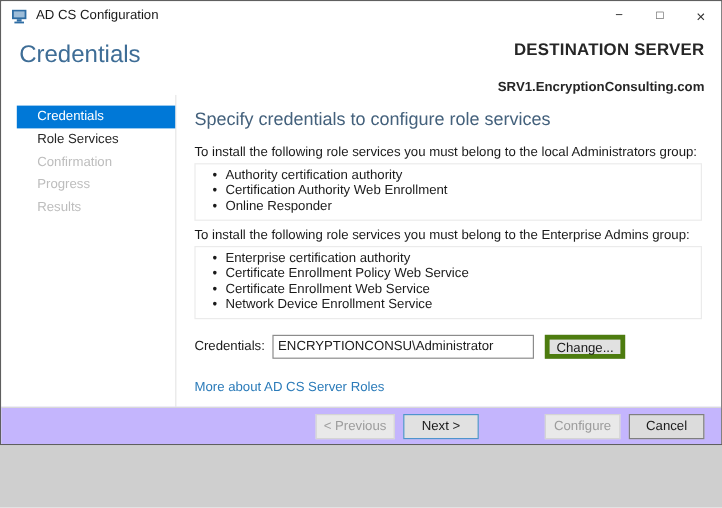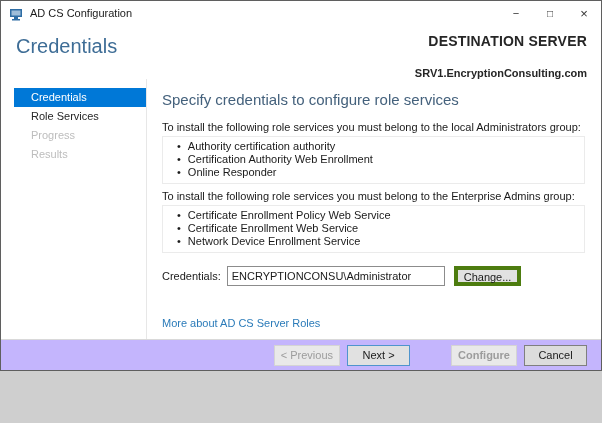--- a/index.html
+++ b/index.html
@@ -41,21 +41,21 @@
   .change-btn{margin-left:9px;min-width:64px;height:20px;font-size:11px;font-family:inherit;
               background:#e1e1e1;border:4px solid #4d7c0f;color:#1a1a1a;cursor:pointer;}
   .more-link{position:absolute;left:15px;bottom:10px;font-size:11px;color:#2b7bb9;cursor:pointer;}
   
   .footer{flex:0 0 30px;background:#c4b5fd;border-top:1px solid #d9d9d9;display:flex;
           align-items:center;justify-content:flex-end;padding:0 14px;gap:7px;}
   .btn{min-width:63px;height:21px;font-size:11px;font-family:inherit;background:#e1e1e1;
        border:1px solid #adadad;color:#1a1a1a;cursor:pointer;}
   .btn.default{border:1px solid #4f94cd;}
   .btn.disabled{background:#e9e9e9;border-color:#d4d4d4;color:#9c9c9c;cursor:default;}
-  .btn.cfg{margin-left:34px;font-weight:bold;}
+  .btn.cfg{margin-left:48px;}
   .btn.cancel{background:#dcdcdc;border-color:#7f7f7f;}
 </style>
 </head>
 <body>
 
 <div class="window">
 
   <div class="titlebar">
     <span class="app-icon">
       <svg width="14" height="12" viewBox="0 0 14 12">
@@ -79,36 +79,38 @@
       <div class="dest-label">DESTINATION SERVER</div>
       <div class="dest-server">SRV1.EncryptionConsulting.com</div>
     </div>
   </div>
 
   <div class="main">
 
     <div class="sidebar">
       <div class="side-item selected">Credentials</div>
       <div class="side-item">Role Services</div>
+      <div class="side-item disabled">Confirmation</div>
       <div class="side-item disabled">Progress</div>
       <div class="side-item disabled">Results</div>
     </div>
 
     <div class="content">
       <h2>Specify credentials to configure role services</h2>
 
       <p class="intro">To install the following role services you must belong to the local Administrators group:</p>
       <div class="bullet-box">
         <div class="bullet"><span>Authority certification authority</span></div>
         <div class="bullet"><span>Certification Authority Web Enrollment</span></div>
         <div class="bullet"><span>Online Responder</span></div>
       </div>
 
       <p class="intro">To install the following role services you must belong to the Enterprise Admins group:</p>
       <div class="bullet-box">
+        <div class="bullet"><span>Enterprise certification authority</span></div>
         <div class="bullet"><span>Certificate Enrollment Policy Web Service</span></div>
         <div class="bullet"><span>Certificate Enrollment Web Service</span></div>
         <div class="bullet"><span>Network Device Enrollment Service</span></div>
       </div>
 
       <div class="cred-row">
         <span class="cred-label">Credentials:</span>
         <input class="cred-input" type="text" value="ENCRYPTIONCONSU\Administrator" style="">
         <button class="change-btn">Change...</button>
       </div>

